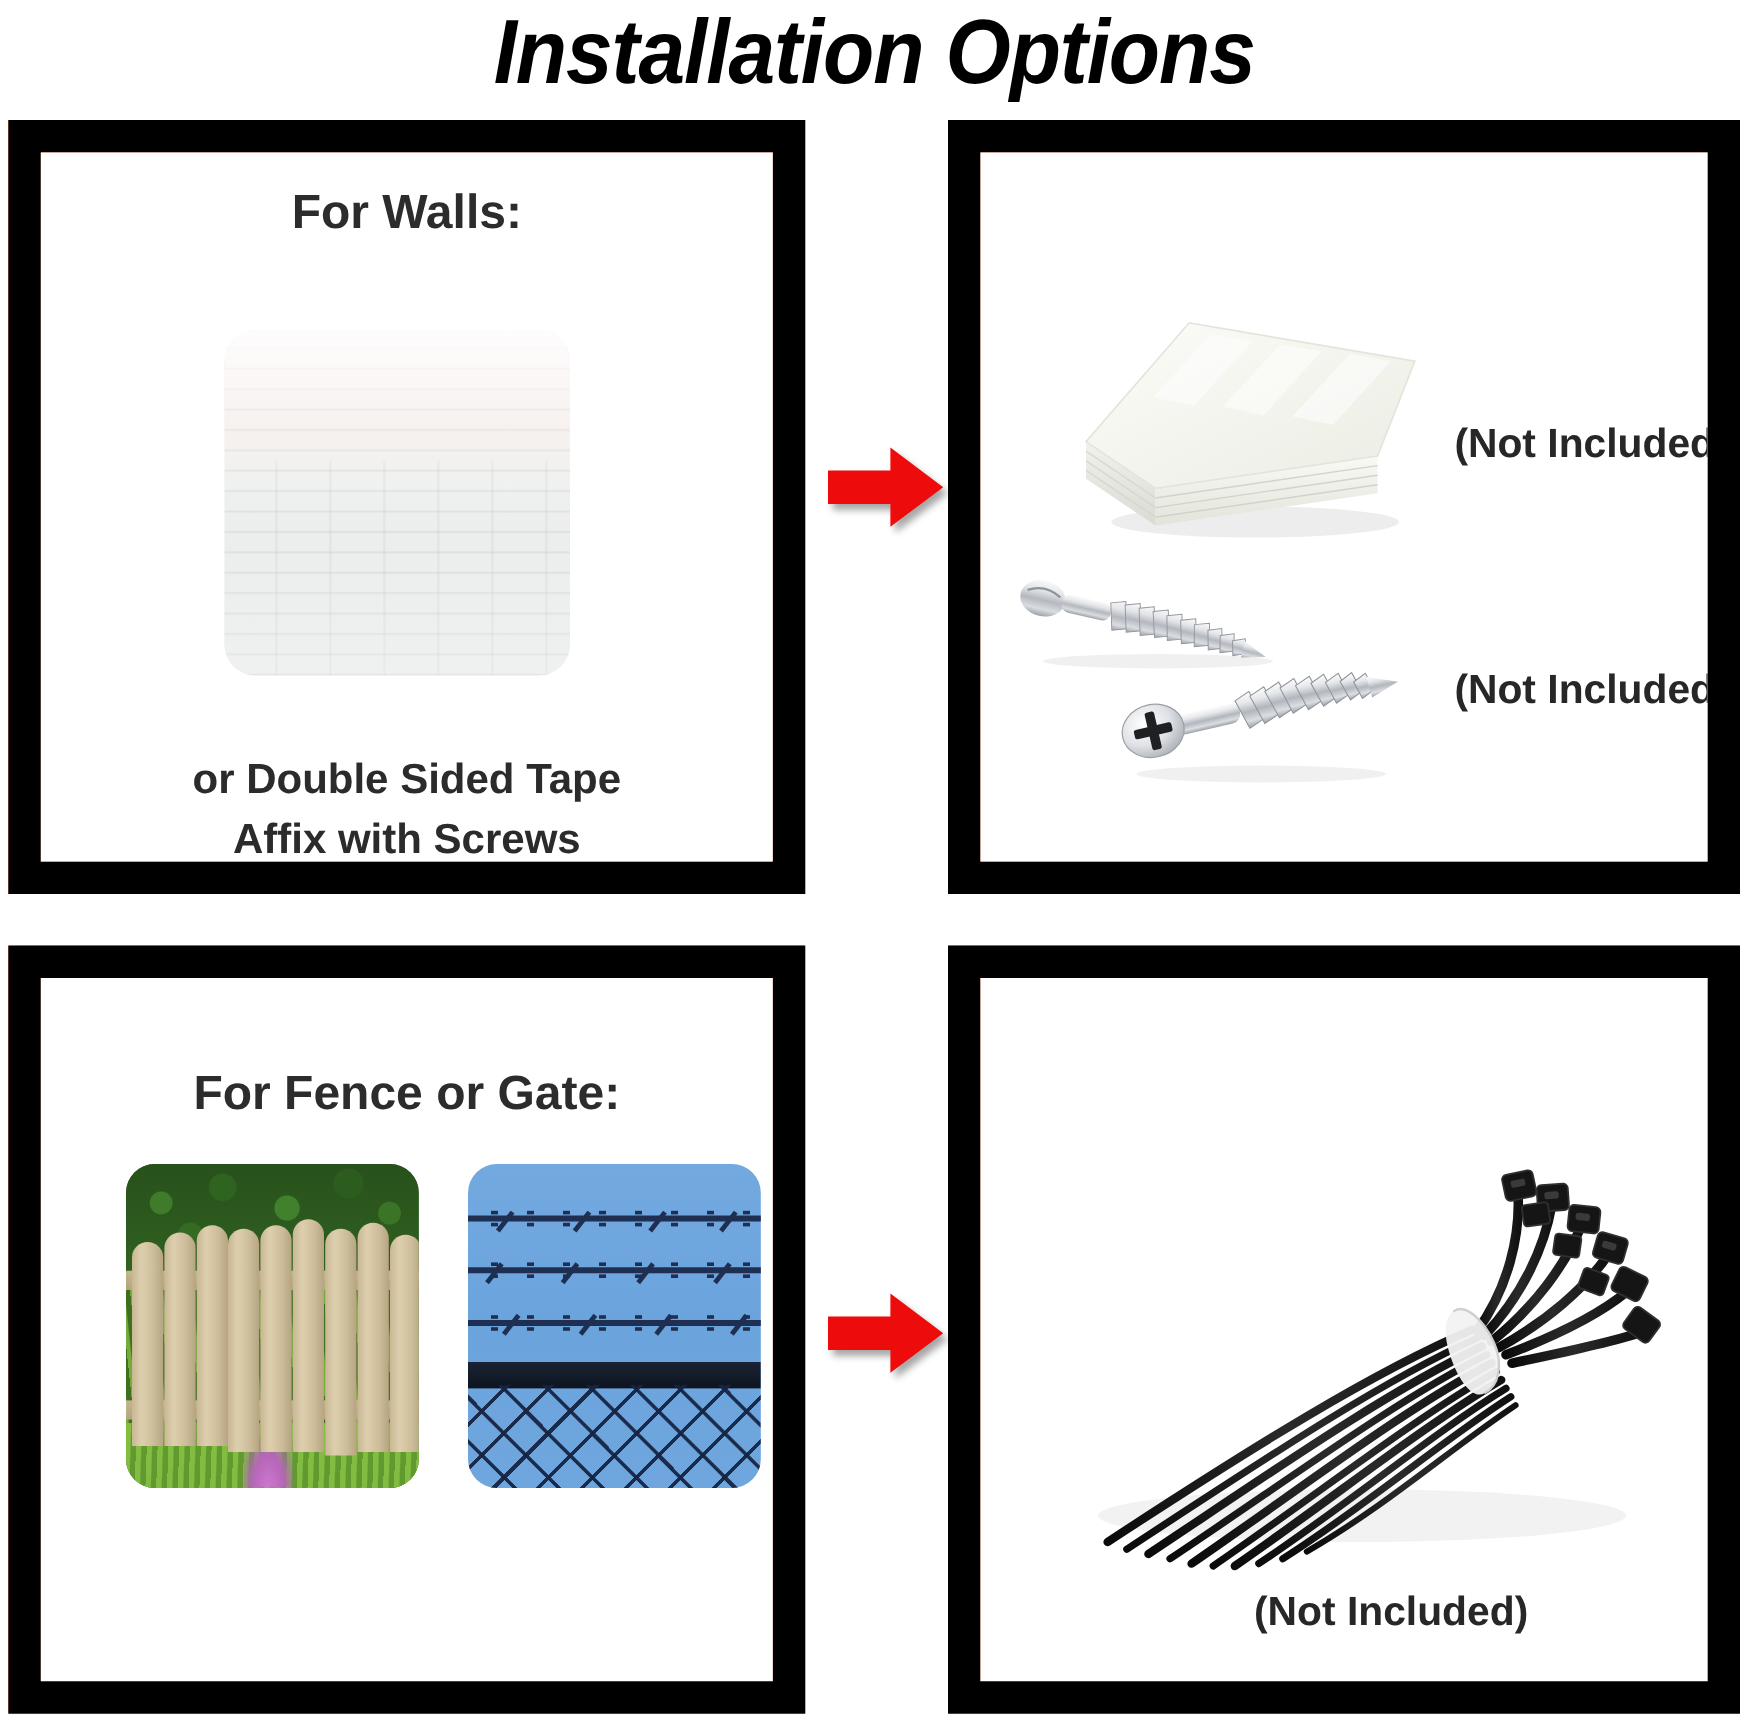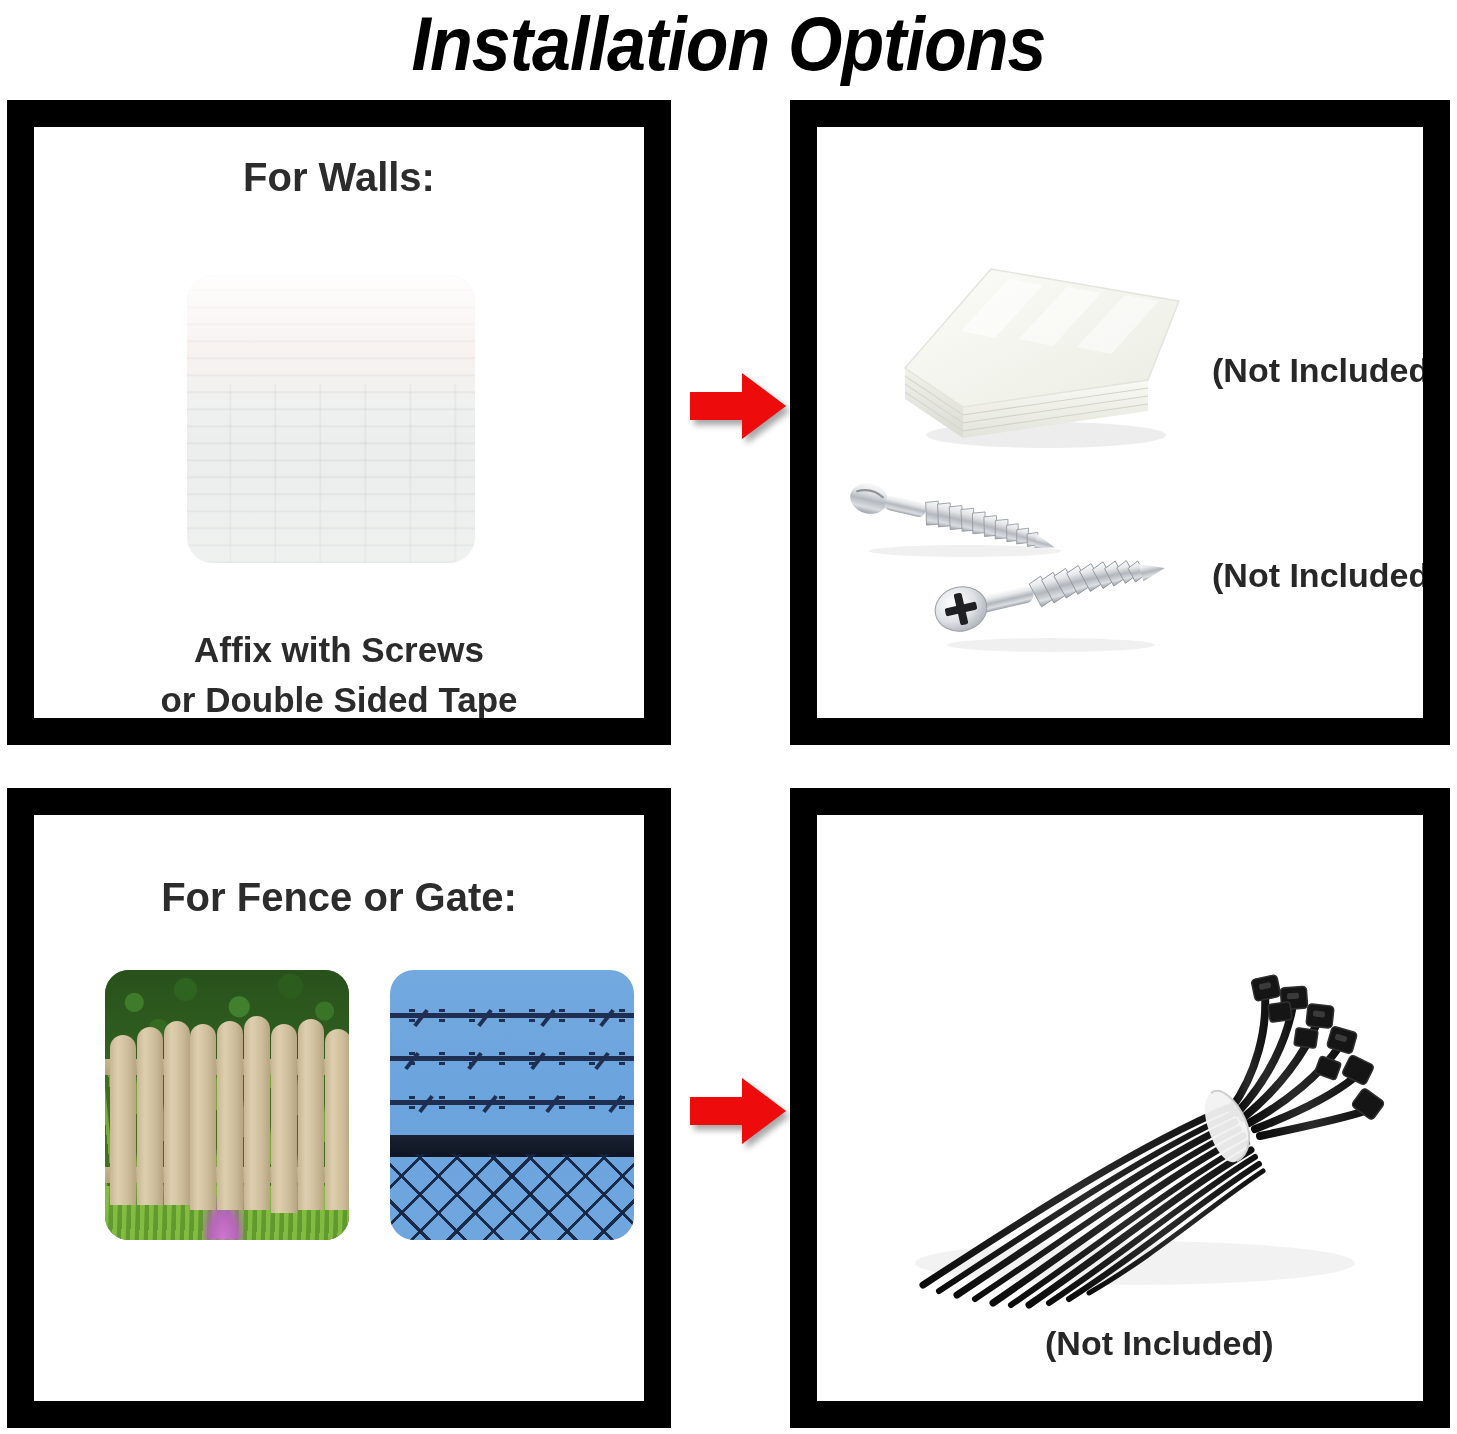--- a/index.html
+++ b/index.html
@@ -251,22 +251,22 @@
 
     <div class="panel-heading" style="top: 26px;">For Walls:</div>
 
     <div class="wall-swatch" style="left: 153px; top: 148px; width: 288px; height: 288px;">
       <div class="brick-rows"></div>
       <div class="brick-cols"></div>
       <div class="brick-fade"></div>
     </div>
 
     <div class="panel-caption" style="top: 498px;">
+      <span class="caption-line">or Double Sided Tape</span>
       <span class="caption-line">Affix with Screws</span>
-      <span class="caption-line">or Double Sided Tape</span>
     </div>
 
   </div>
 </div>
 
 <div class="arrow-right" style="left: 690px; top: 371px;">
   <svg viewBox="0 0 96 70" xmlns="http://www.w3.org/2000/svg">
     <polygon points="0,21 52,21 52,2 96,35 52,68 52,49 0,49" fill="#ee0b0b"></polygon>
   </svg>
 </div>
@@ -403,21 +403,21 @@
     </div>
 
     <div class="not-included" style="left: 395px; top: 428px;">(Not Included)</div>
 
   </div>
 </div>
 
 <div class="panel" id="panel-fence">
   <div class="panel-inner">
 
-    <div class="panel-heading" style="top: 58px;">For Fence or Gate:</div>
+    <div class="panel-heading" style="top: 72px;">For Fence or Gate:</div>
 
     <div class="photo-tile photo-fence" style="left: 71px; top: 155px; width: 244px; height: 270px;">
       <div class="pf-hedge"></div>
       <div class="pf-grassbg"></div>
       <div class="pf-flower" style="left:16%; top:40%;"></div>
       <div class="pf-flower" style="left:47%; top:36%;"></div>
       <div class="pf-flower" style="left:73%; top:42%;"></div>
       <div class="pf-flower" style="left:30%; top:57%;"></div>
       <div class="pf-flower" style="left:82%; top:58%;"></div>
       <div class="pf-lawn"></div>

